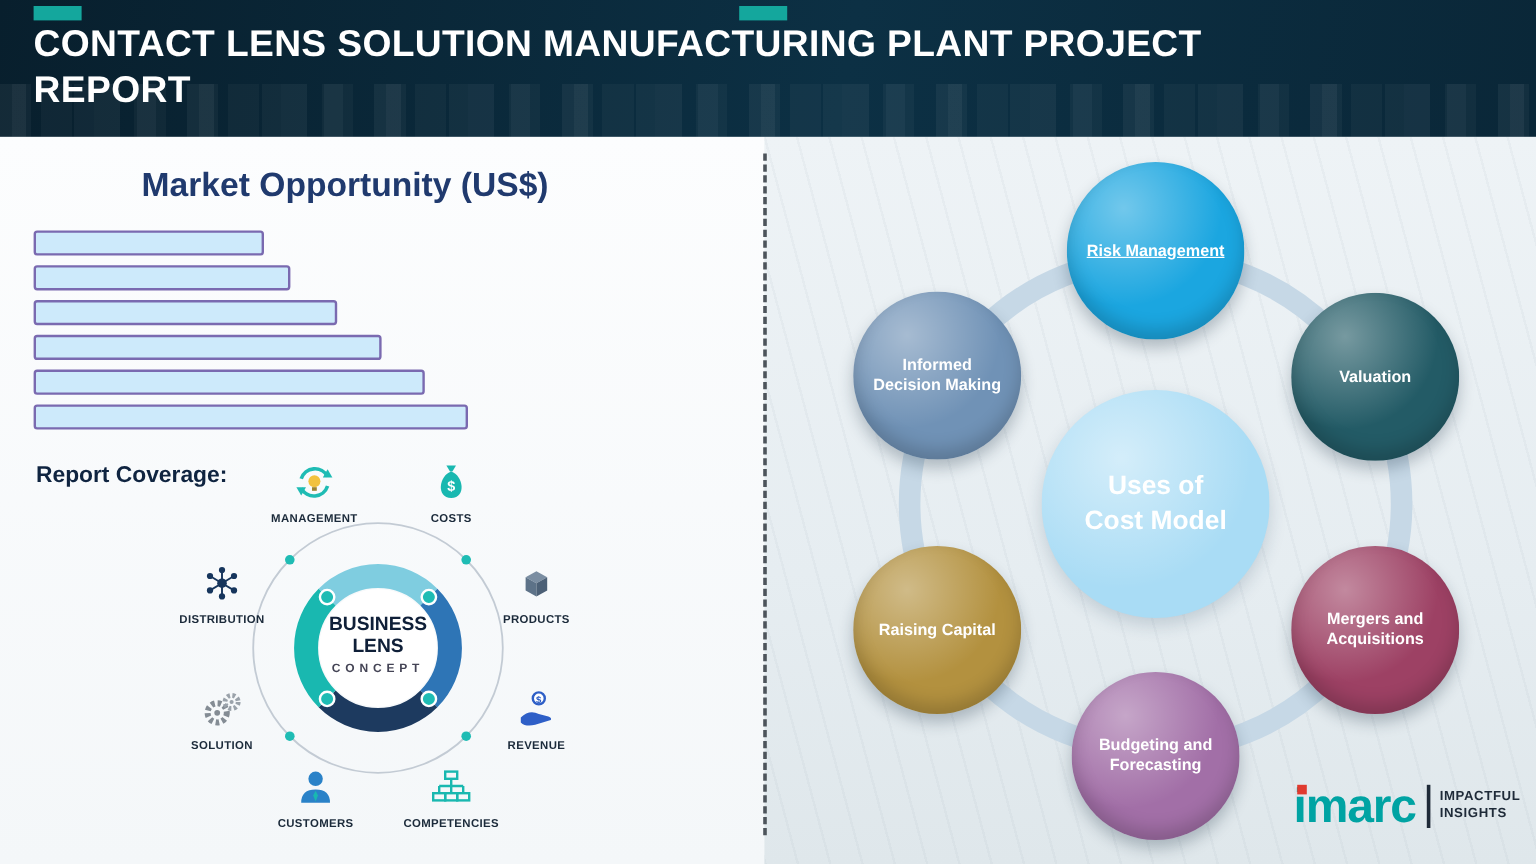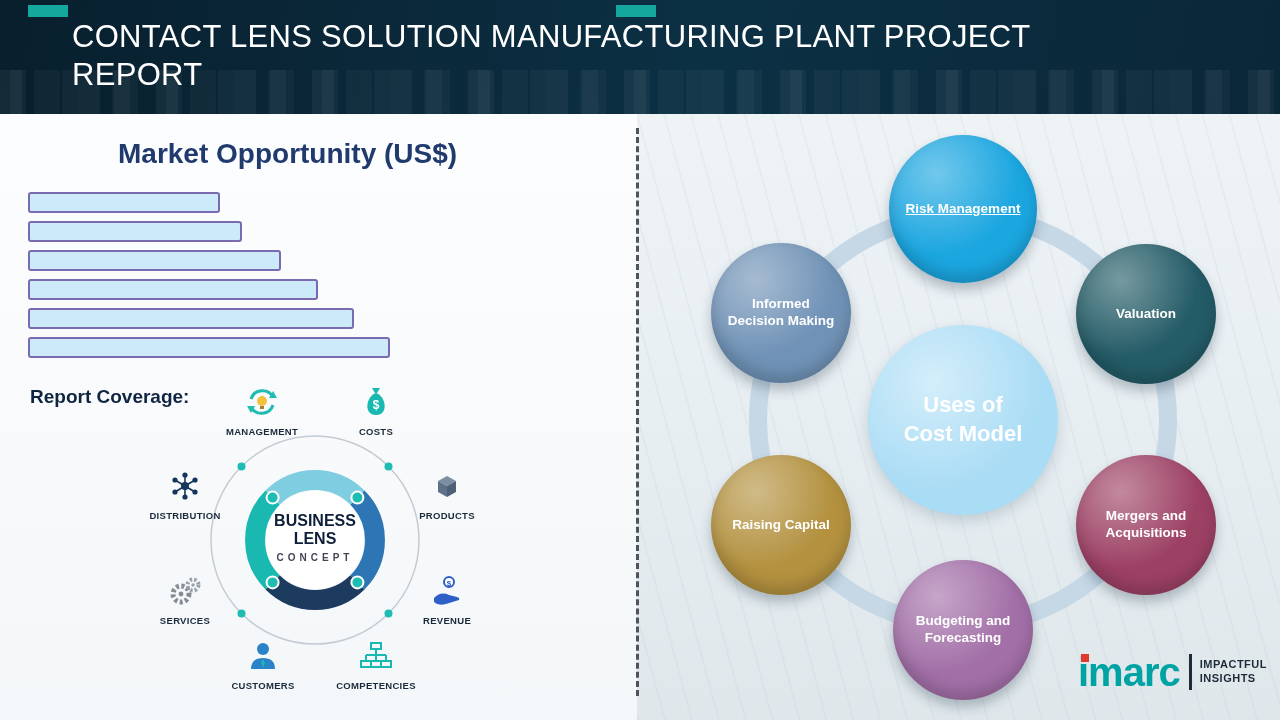--- a/index.html
+++ b/index.html
@@ -5,21 +5,21 @@
   * { margin:0; padding:0; box-sizing:border-box; }
   html,body { width:1280px; height:720px; overflow:hidden; font-family:"Liberation Sans", sans-serif; }
   .slide { position:relative; width:1280px; height:720px; background:#f7fafb; }
 
   
   .header { position:absolute; top:0; left:0; width:1280px; height:114px;
     background:linear-gradient(100deg,#081f2d 0%,#0c3044 55%,#0a2738 100%); z-index:5; }
   .accent-sq { position:absolute; top:5px; width:40px; height:12px; background:#14a79d; }
   .accent-left { left:28px; } .accent-mid { left:616px; }
   .header h1 { position:absolute; left:28px; top:18px; width:1020px; color:#ffffff;
-    font-size:31px; font-weight:400; line-height:1.22; letter-spacing:.3px;margin-left:44px; }
+    font-size:31px; font-weight:700; line-height:1.22; letter-spacing:.3px; }
   .skyline { position:absolute; bottom:0; left:0; right:0; height:44px; opacity:.65;
     background:
       repeating-linear-gradient(90deg, rgba(255,255,255,.08) 0 22px, transparent 22px 34px, rgba(255,255,255,.05) 34px 60px, transparent 60px 78px),
       repeating-linear-gradient(90deg, transparent 0 10px, rgba(255,255,255,.06) 10px 26px, transparent 26px 52px);
   }
 
   
   .left-bg { position:absolute; left:0; top:114px; width:637px; height:606px;
     background:linear-gradient(180deg,#fcfdfe 0%,#f4f7f9 100%); }
   .right-bg { position:absolute; left:637px; top:114px; width:643px; height:606px;
@@ -191,21 +191,21 @@
 
   <div class="bm-item it-services">
     <span class="ic">
       <svg viewBox="0 0 36 36" width="36" height="36">
         <circle cx="14" cy="21" r="8" fill="none" stroke="#848c94" stroke-width="5" stroke-dasharray="3 2.4"></circle>
         <circle cx="14" cy="21" r="2.4" fill="#848c94"></circle>
         <circle cx="26" cy="12" r="5.5" fill="none" stroke="#9aa2aa" stroke-width="4" stroke-dasharray="2.4 2"></circle>
         <circle cx="26" cy="12" r="1.7" fill="#9aa2aa"></circle>
       </svg>
     </span>
-    <span class="lbl">SERVICES</span>
+    <span class="lbl">SOLUTION</span>
   </div>
 
   <div class="bm-item it-revenue">
     <span class="ic">
       <svg viewBox="0 0 36 36" width="36" height="36">
         <circle cx="20" cy="9" r="5" fill="#ffffff" stroke="#2e5fc7" stroke-width="2"></circle>
         <text x="20" y="12.5" text-anchor="middle" font-size="8" font-weight="bold" fill="#2e5fc7">$</text>
         <path d="M5 25 q 7 -7 15 -3 l 8 2 q 3 1 2 3 l -13 4 q -8 2 -12 -2 z" fill="#2e5fc7"></path>
       </svg>
     </span>

